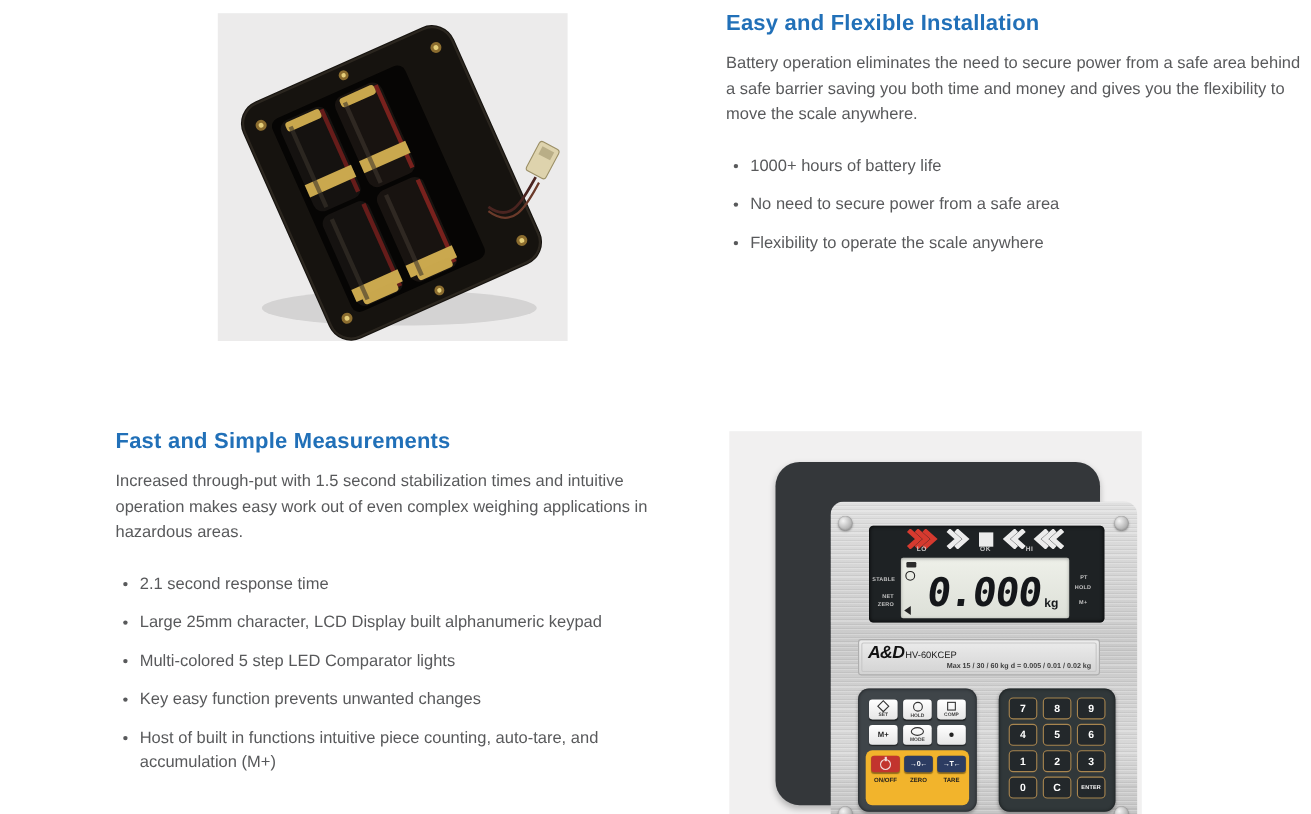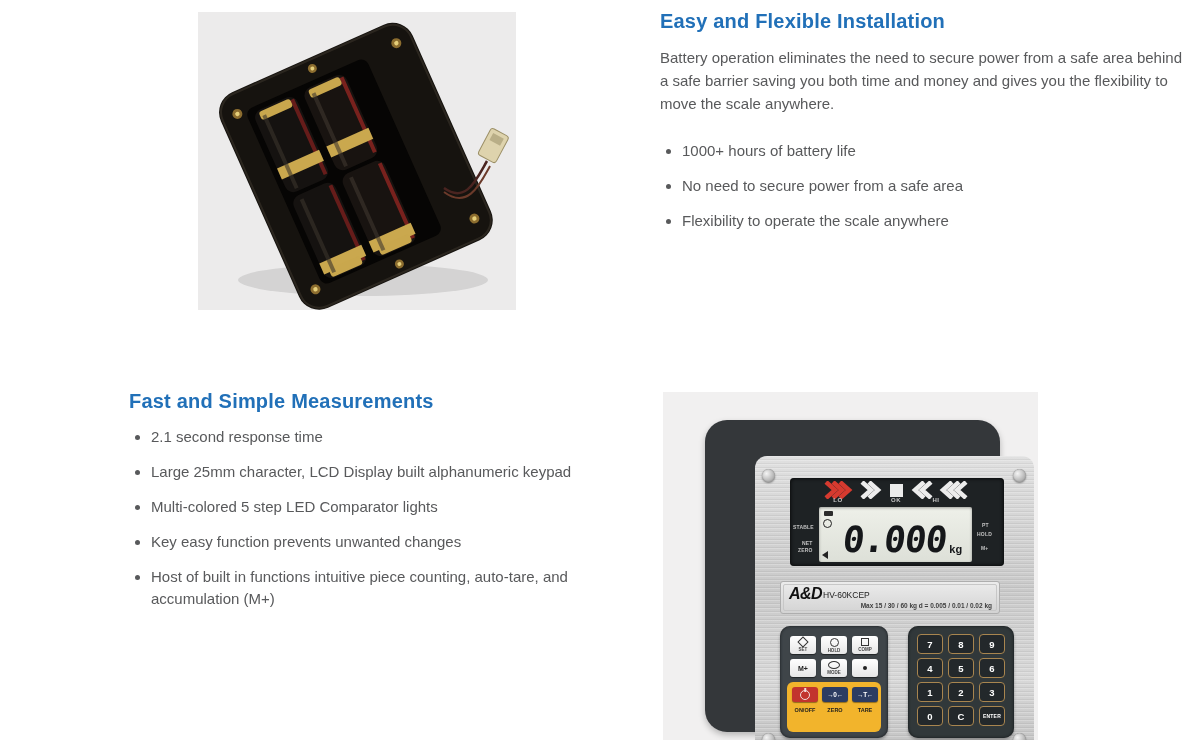--- a/index.html
+++ b/index.html
@@ -6,21 +6,21 @@
     font-family:"Liberation Sans",sans-serif;overflow:hidden;position:relative;}
   .abs{position:absolute;}
 
   
   .text-col h2{margin:0 0 13px 0;font-size:20px;font-weight:700;
     color:var(--heading-blue,#2170b8);letter-spacing:.2px;}
   .text-col p{margin:0 0 25px 0;font-size:15px;line-height:23px;color:var(--body-text,#58595b);}
   .text-col ul{margin:0;padding:0 0 0 22px;list-style:disc;}
   .text-col li{font-size:15px;line-height:22px;color:var(--body-text,#58595b);margin-bottom:13px;}
   #col-install{left:660px;top:10px;width:534px;}
-  #col-measure{left:105px;top:390px;width:527px;margin-left:24px;}
+  #col-measure{left:105px;top:390px;width:527px;}
 
   
   #battery-photo{left:198px;top:12px;width:318px;height:298px;background:#ecebeb;}
   #indicator-photo{left:663px;top:392px;width:375px;height:348px;background:#f1f0f0;}
 
   
   .ind-frame{left:42px;top:28px;width:295px;height:312px;border-radius:22px;
     background:#34373a;box-shadow:0 3px 6px rgba(0,0,0,.25);}
   .ind-panel{left:50px;top:36px;width:279px;height:296px;border-radius:12px;
     background-image:repeating-linear-gradient(180deg,rgba(255,255,255,.22) 0 1px,
@@ -161,20 +161,21 @@
   <p>Battery operation eliminates the need to secure power from a safe area behind a safe barrier saving you both time and money and gives you the flexibility to move the scale anywhere.</p>
   <ul>
     <li>1000+ hours of battery life</li>
     <li>No need to secure power from a safe area</li>
     <li>Flexibility to operate the scale anywhere</li>
   </ul>
 </div>
 
 <div id="col-measure" class="abs text-col">
   <h2>Fast and Simple Measurements</h2>
+  <p>Increased through-put with 1.5 second stabilization times and intuitive operation makes easy work out of even complex weighing applications in hazardous areas.</p>
   <ul>
     <li>2.1 second response time</li>
     <li>Large 25mm character, LCD Display built alphanumeric keypad</li>
     <li>Multi-colored 5 step LED Comparator lights</li>
     <li>Key easy function prevents unwanted changes</li>
     <li>Host of built in functions intuitive piece counting, auto-tare,  and accumulation (M+)</li>
   </ul>
 </div>
 
 <div id="indicator-photo" class="abs">

